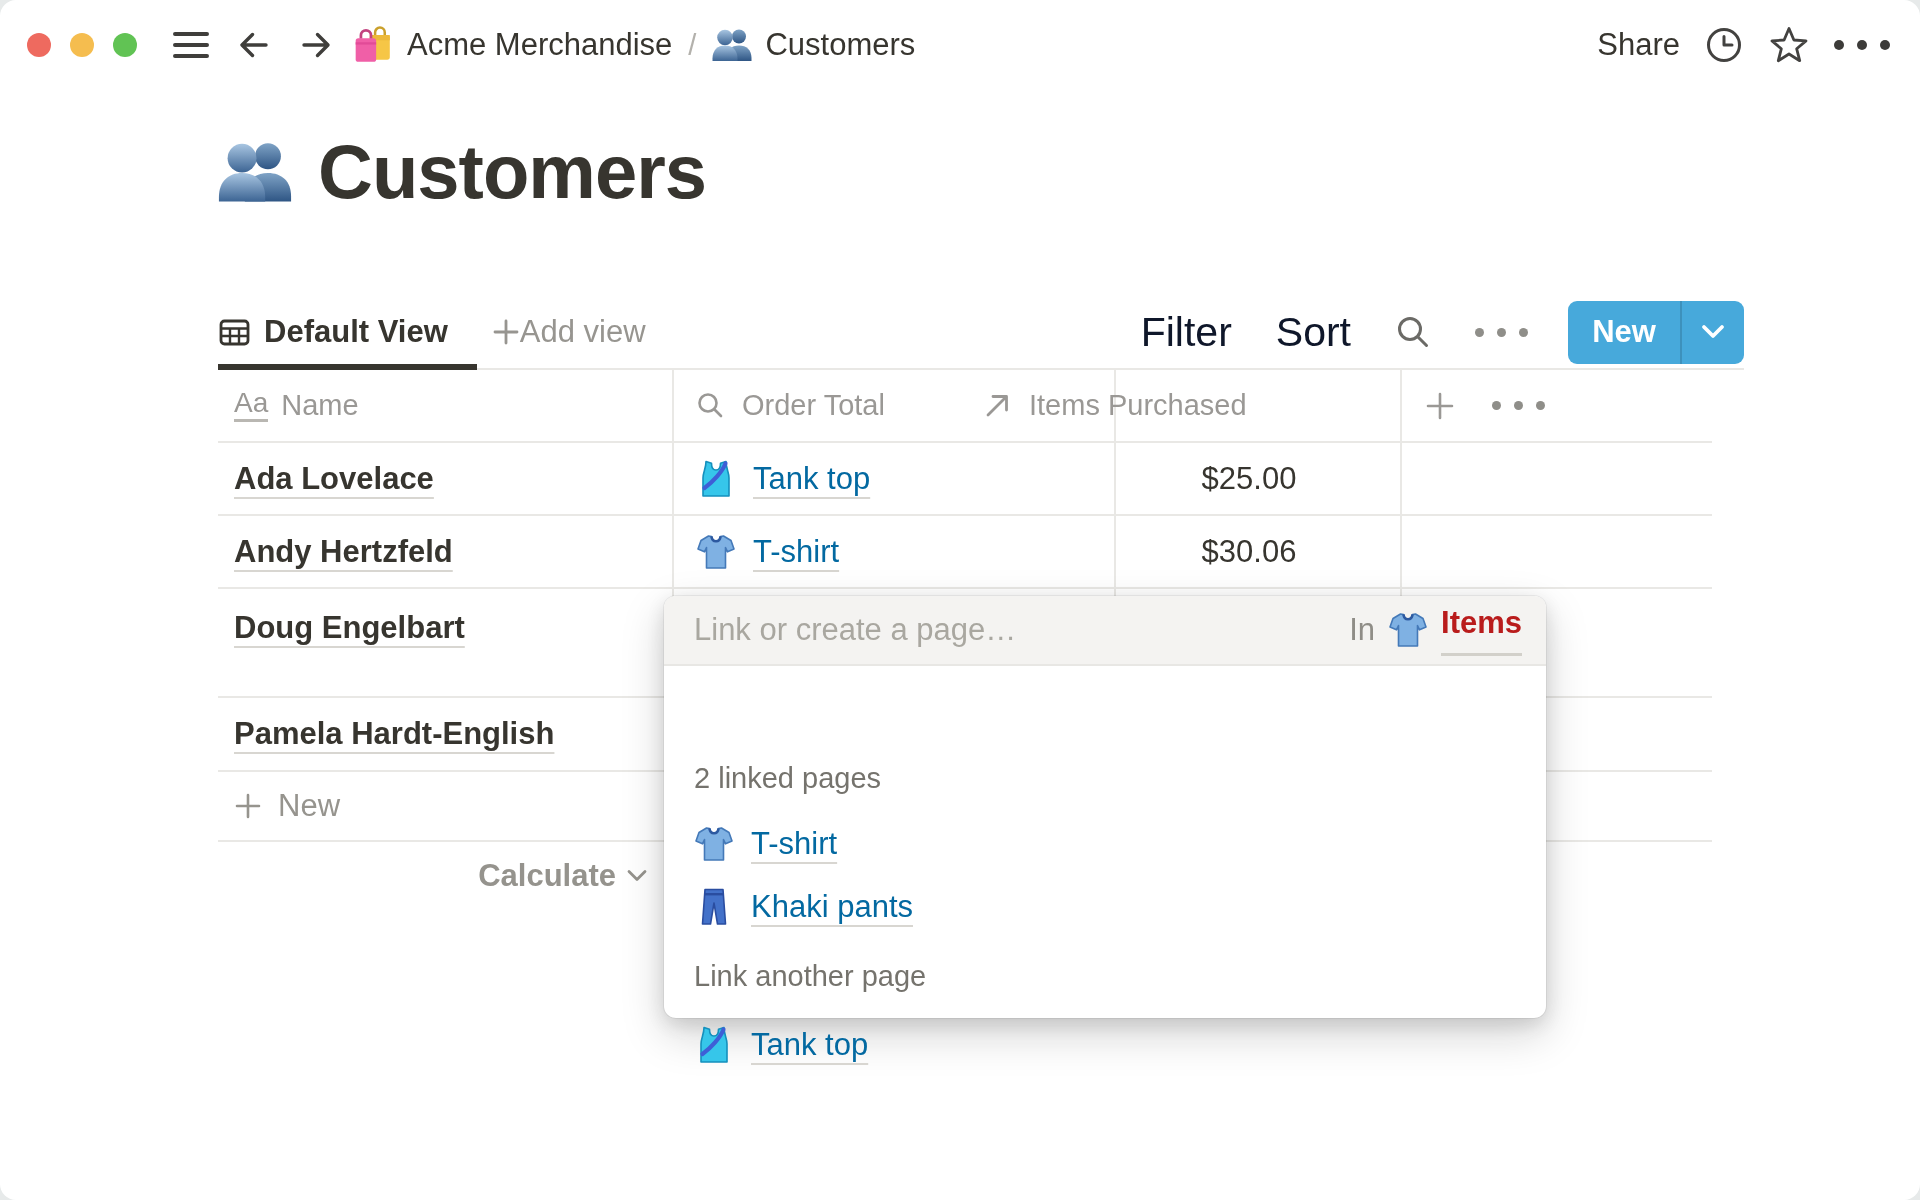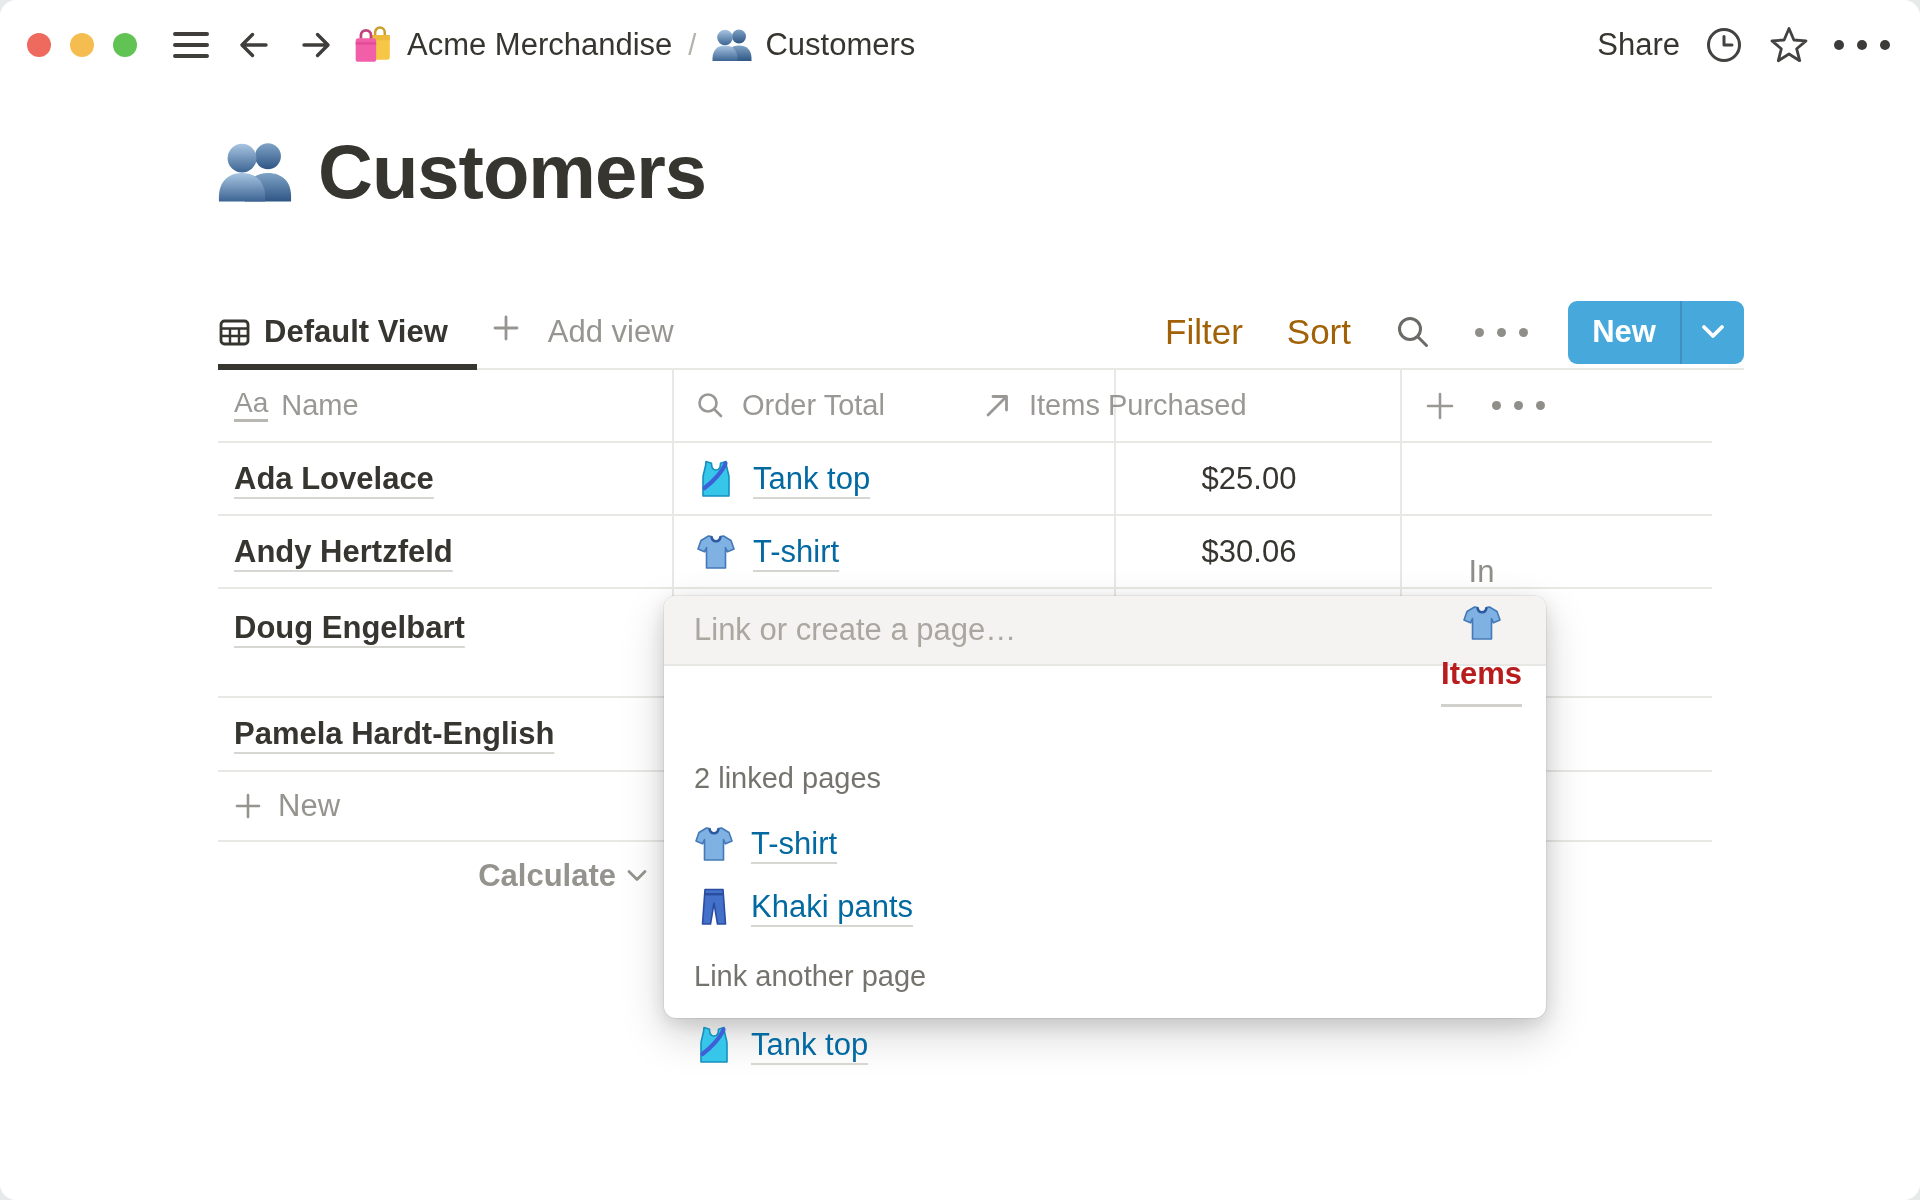--- a/index.html
+++ b/index.html
@@ -33,23 +33,23 @@
   .topbar-right { position:absolute; right:30px; top:0; height:90px; display:flex; align-items:center; gap:24px; }
   .share-btn { background:none; border:none; font-size:31px; color:#37352f; font-family:inherit; cursor:pointer; }
 
   
   .page-title { position:absolute; left:218px; top:128px; display:flex; align-items:center; gap:26px; }
   .page-title h1 { font-size:76px; font-weight:700; letter-spacing:-1px; color:#37352f; }
 
   
   .viewbar { position:absolute; left:218px; width:1526px; top:299px; height:66px; display:flex; align-items:center; }
   .view-tab { display:flex; align-items:center; gap:13px; font-size:31px; font-weight:600; color:#37352f; cursor:pointer; }
-  .add-view { display:flex; gap:28px; font-size:31px; color:#979590; margin-left:44px; cursor:pointer; }
+  .add-view { display:flex; align-items:center; gap:0; font-size:31px; color:#979590; margin-left:44px; cursor:pointer; }
   .vb-spacer { flex:1; }
-  .vb-text { background:none; border:none; font-family:inherit; font-size:35px; color:#a16207; cursor:pointer; }
+  .vb-text { background:none; border:none; font-family:inherit; font-size:41px; color:#0f172a; cursor:pointer; }
   .vb-gap { margin-left:44px; }
   .new-btn {
     margin-left:40px; height:63px; width:176px;
     background:#47a9db; border:none; border-radius:9px;
     display:flex; align-items:center; cursor:pointer; padding:0;
   }
   .new-btn-main { width:112px; text-align:center; color:#fff; font-size:31px; font-weight:600; font-family:inherit; }
   .new-btn-divider { width:2px; height:63px; background:rgba(0,0,0,0.14); }
   .new-btn-chev { flex:1; display:flex; justify-content:center; }
   .tab-underline { position:absolute; left:218px; top:364px; width:259px; height:6px; background:#37352f; z-index:2; }
@@ -83,21 +83,21 @@
     background:#fff; border-radius:12px; z-index:10;
     box-shadow:0 0 0 1px rgba(15,15,15,0.06), 0 6px 18px rgba(15,15,15,0.12), 0 16px 44px rgba(15,15,15,0.18);
   }
   .popup-head {
     height:70px; background:#f4f3f1; border-bottom:2px solid #e8e7e4;
     border-radius:12px 12px 0 0;
     display:flex; align-items:center; padding:0 24px 0 30px;
   }
   .popup-input { flex:1; border:none; background:transparent; outline:none; font-family:inherit; font-size:31px; color:#37352f; }
   .popup-input::placeholder { color:#a9a7a0; }
-  .scope { display:flex; align-items:center; gap:13px;flex-direction:column; }
+  .scope { display:flex; align-items:center; gap:13px; }
   .scope-in { color:#8f8d87; font-size:31px; }
   .scope-name { font-size:31px; font-weight:700; color:#b91c1c; border-bottom:3px solid #d2d0ca; padding-bottom:12px; cursor:pointer; }
   .popup-body { position:relative; height:350px; }
   .p-section { position:absolute; left:30px; font-size:29px; color:#75736d; }
   .p-dots { position:absolute; right:34px; cursor:pointer; }
   .p-item { position:absolute; left:30px; display:flex; align-items:center; gap:17px; cursor:pointer; height:46px; }
 
   .dots3 { display:flex; gap:13px; }
   .dots3 span { width:9px; height:9px; border-radius:50%; background:#8f8e89; }
   .dots3.dark span { background:#3c3b39; width:10px; height:10px; }

